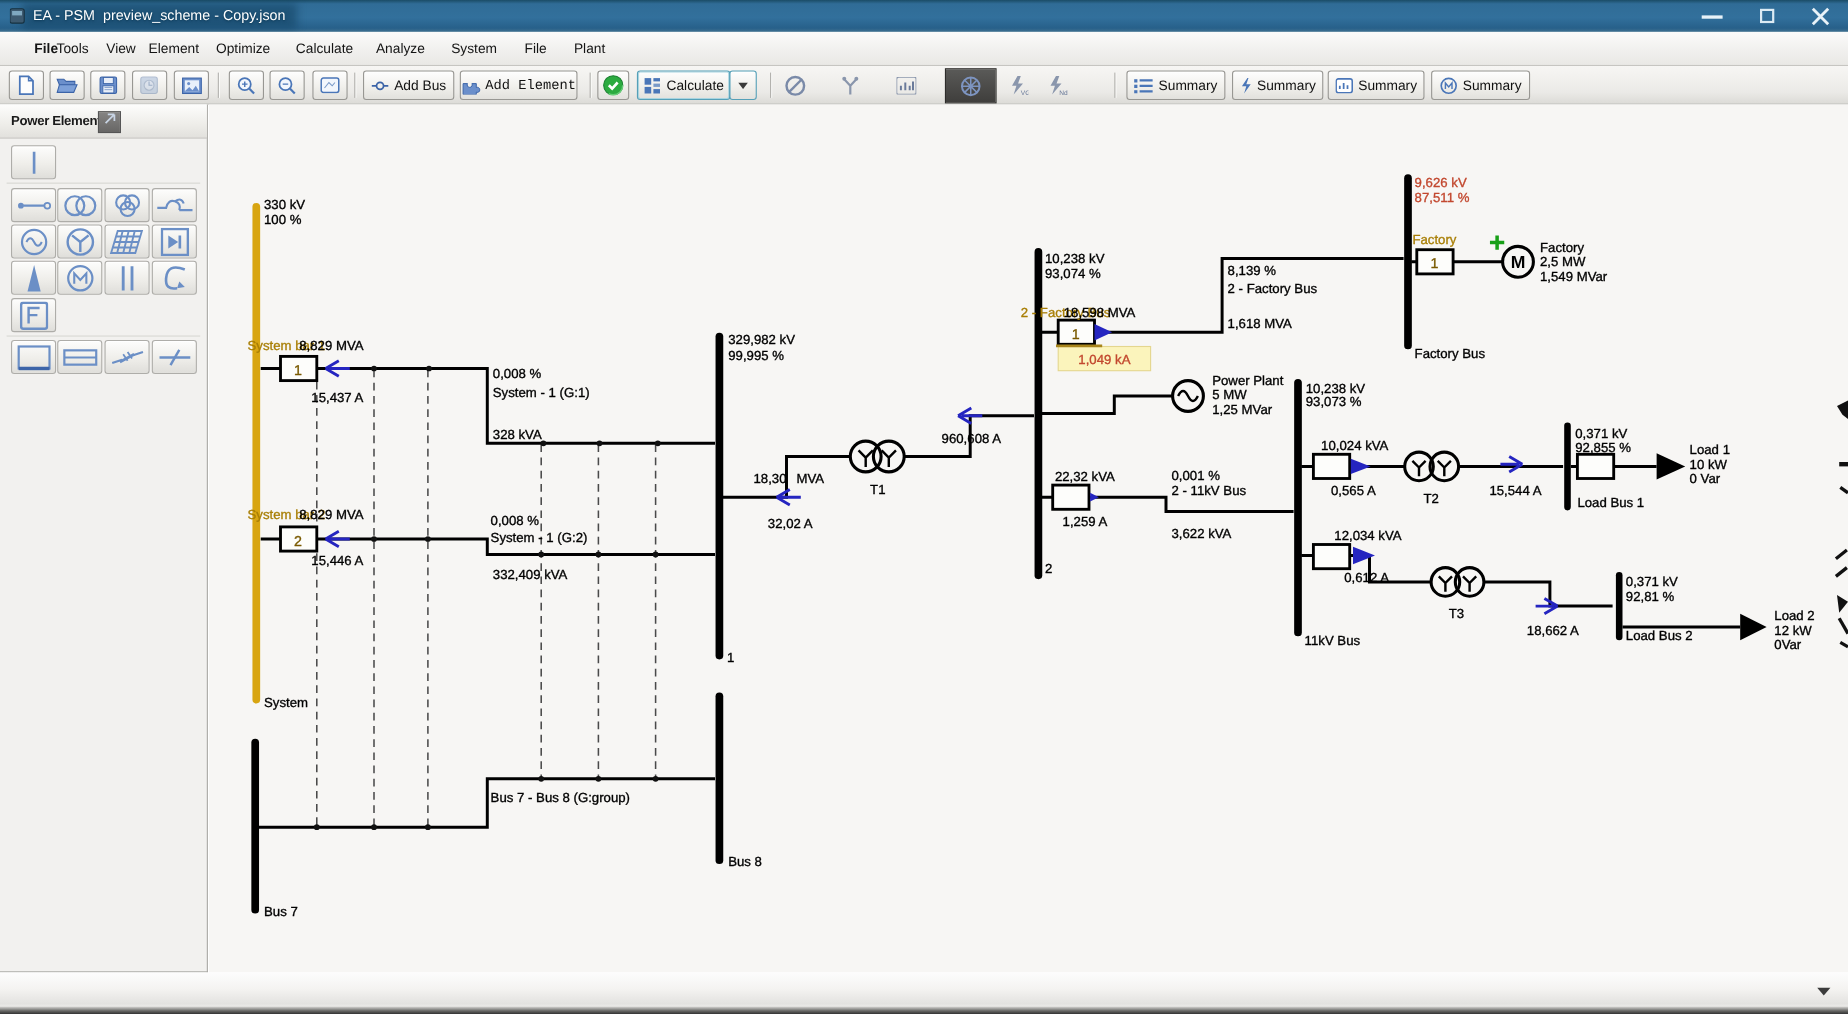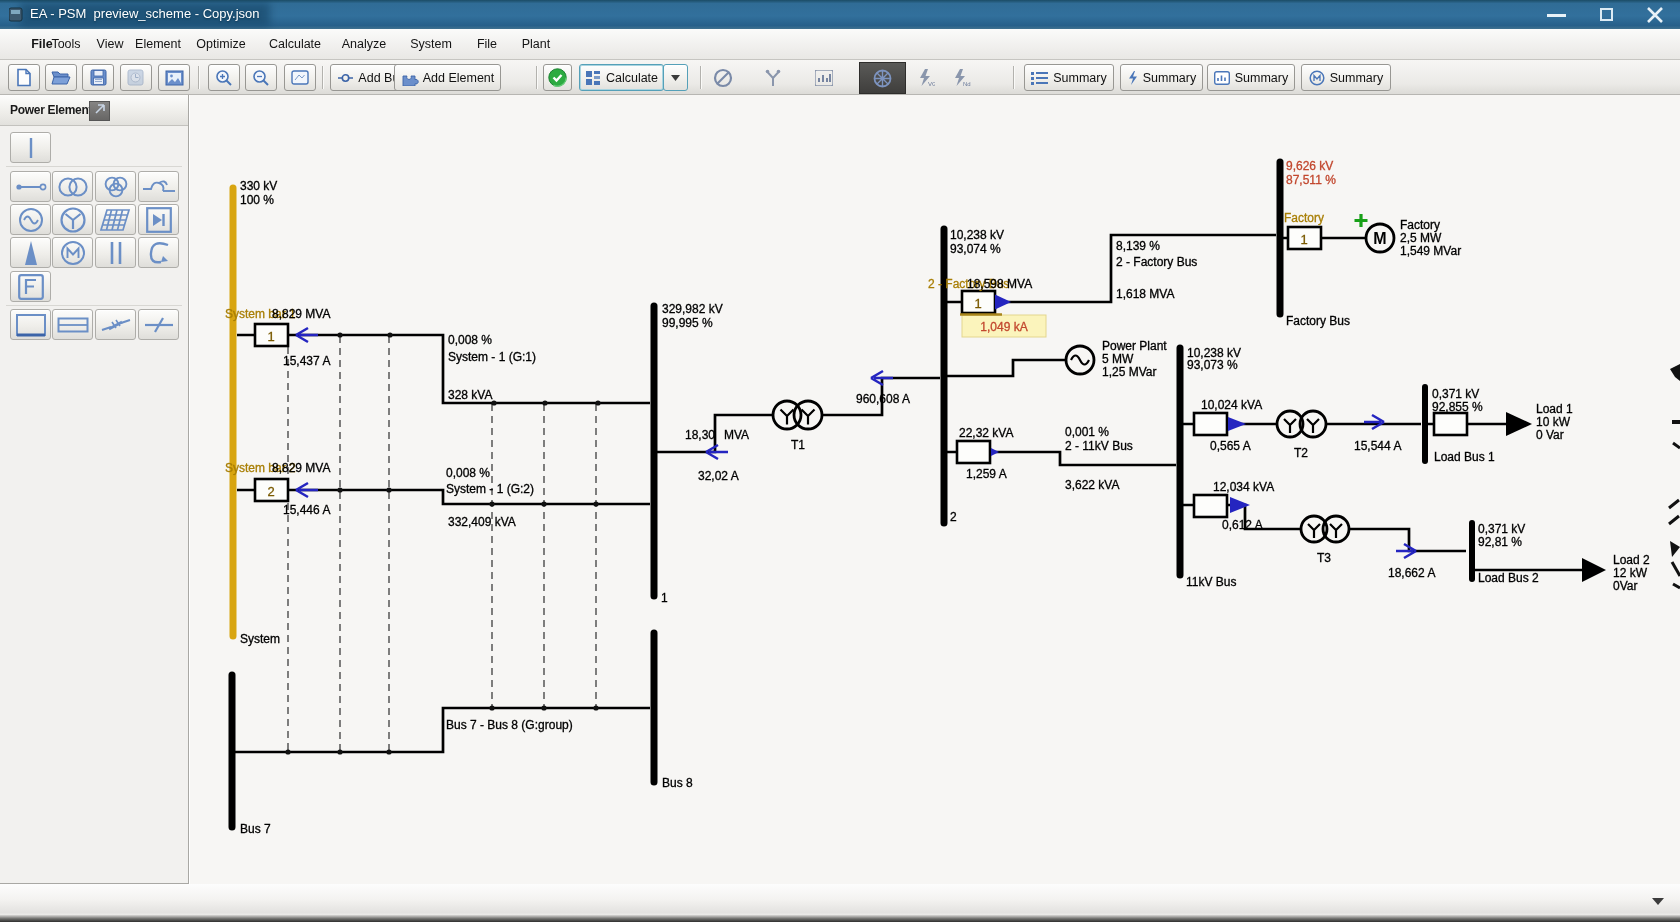--- a/index.html
+++ b/index.html
@@ -125,21 +125,21 @@
       <svg width="18" height="15">
         <rect x="1" y="1" width="16" height="13" rx="2" fill="#f2f6fc" stroke="#4a76b8" stroke-width="1.4"></rect>
         <path d="M4 10 l4 -5 3 3 2.5 -3" stroke="#7a9ac8" fill="none"></path>
       </svg>
     </div>
   <div class="tsep" style="left:322px;"></div>
   <div class="tb" style="left:330px;width:83px;"><svg width="17" height="10" style="margin-right:4px;">
         <path d="M1 5 h4 M12 5 h4" stroke="#3c64a8" stroke-width="1.6"></path>
         <circle cx="8.5" cy="5" r="3.2" fill="none" stroke="#3c64a8" stroke-width="1.6"></circle>
       </svg>Add Bus</div>
-  <div class="tb" style="left:394px;width:107px;"><svg width="18" height="16" style="margin-right:4px;">
+  <div class="tb" style="left:418px;width:107px;font-family:Liberation Mono, monospace;"><svg width="18" height="16" style="margin-right:4px;">
         <path d="M2 6 h4 a2.3 2.3 0 1 0 4 0 h4 v3.6 a2.3 2.3 0 1 1 0 4.2 v2.2 h-12 z" fill="#6b8fcb" stroke="#3c64a8" stroke-width=".9"></path>
       </svg>Add Element</div>
   <div class="tsep" style="left:536px;"></div>
   <div class="tb" style="left:543px;width:29px;">
       <svg width="19" height="19">
         <circle cx="9.5" cy="9.5" r="8.7" fill="#2cab40" stroke="#1a8030"></circle>
         <circle cx="9.5" cy="9.5" r="8.7" fill="none" stroke="#67cf78" stroke-width="1.4" stroke-dasharray="18 40"></circle>
         <path d="M5.5 9.5 l3 3 5-5.5" stroke="#fff" stroke-width="2.4" fill="none"></path>
       </svg>
     </div>

